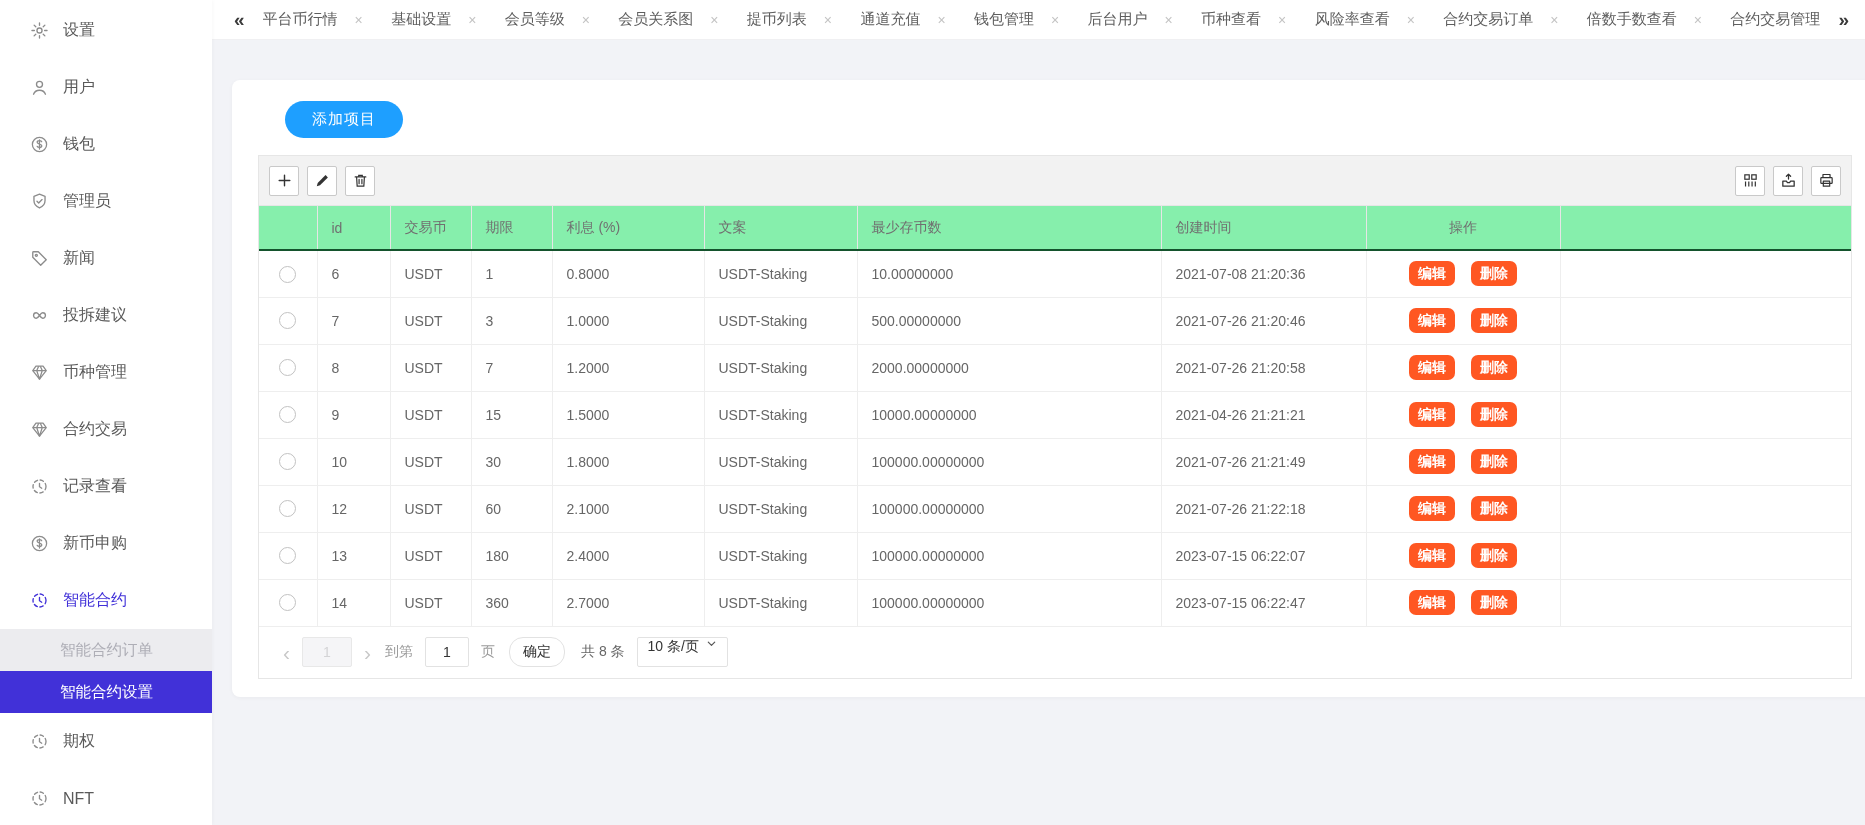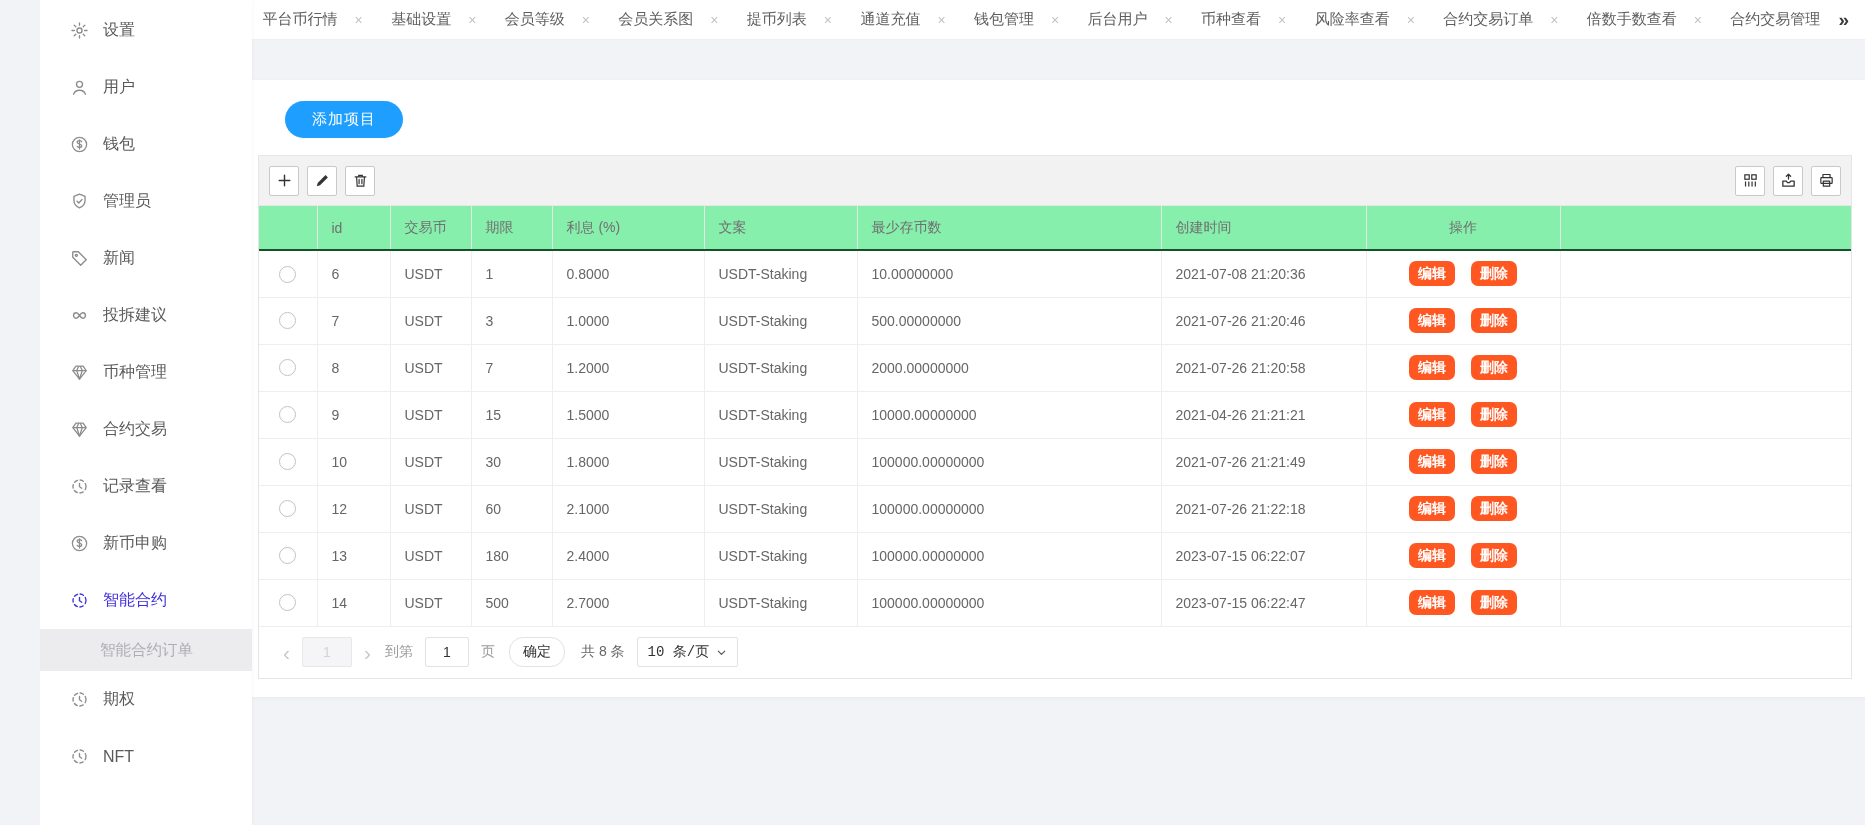--- a/index.html
+++ b/index.html
@@ -1,21 +1,21 @@
 <!DOCTYPE html>
 <html><head>
 <meta charset="utf-8">
 <style>
   * { margin:0; padding:0; box-sizing:border-box; }
   html,body { width:1865px; height:825px; overflow:hidden;
     font-family:"Liberation Sans","DejaVu Sans",sans-serif; background:#f2f3f7; }
 
   
   .sidebar { position:absolute; left:0; top:0; width:212px; height:825px;
-    background:#fff; box-shadow:1px 0 4px rgba(0,0,0,.03); z-index:5; padding-top:2px;margin-left:40px; }
+    background:#fff; box-shadow:1px 0 4px rgba(0,0,0,.03); z-index:5; padding-top:2px; }
   .side-item { height:57px; display:flex; align-items:center; padding-left:30px;
     color:#5a5a5a; font-size:16px; cursor:pointer; }
   .side-item .s-ico { width:19px; height:19px; margin-right:14px; color:#8c8c8c; flex:0 0 19px; }
   .side-item.active { color:#4131d8; }
   .side-item.active .s-ico { color:#4131d8; }
   .side-item.sub { height:42px; padding-left:60px; font-size:15.5px;
     background:#ececef; color:#aeaeb6; }
   .side-item.sub.selected { background:#4131d8; color:#fff; }
 
   
@@ -71,21 +71,21 @@
   .pg-cur { width:50px; height:30px; background:#f5f5f7; border:1px solid #e8e8e8;
     border-radius:2px; color:#d4d4d6; display:flex; align-items:center; justify-content:center;
     margin:0 4px; }
   .pg-label { margin:0 6px; color:#9a9a9a; }
   .pg-input { width:44px; height:30px; border:1px solid #e2e2e2; border-radius:2px;
     text-align:center; font-size:14px; color:#333; margin:0 6px; outline:none; }
   .pg-confirm { height:30px; padding:0 13px; background:#fff; border:1px solid #e2e2e2;
     border-radius:14px; font-size:14px; color:#333; cursor:pointer; margin:0 8px; }
   .pg-total { color:#666; margin:0 8px; }
   .pg-size { height:30px; border:1px solid #e2e2e2; border-radius:2px; background:#fff;
-    display:flex; align-items:center; padding:0 10px; color:#333; cursor:pointer; margin-left:4px;font-family:Liberation Mono, monospace; }
+    display:flex; align-items:flex-start; padding:0 10px; color:#333; cursor:pointer; margin-left:4px; }
   .pg-size svg { width:11px; height:11px; margin-left:7px; color:#555; }
 
   .defs { position:absolute; width:0; height:0; overflow:hidden; }
 </style>
 </head>
 <body>
 
 <svg class="defs" xmlns="http://www.w3.org/2000/svg">
   <defs>
     <symbol id="gear-icon" viewBox="0 0 24 24" fill="none" stroke="currentColor" stroke-width="1.7" stroke-linecap="round">
@@ -225,20 +225,24 @@
         <use href="#history-icon"></use>
       </svg>
       <span class="side-label">智能合约</span>
     </div>
 
     <div class="side-item sub">
 
       <span class="side-label">智能合约订单</span>
     </div>
 
+    <div class="side-item sub selected">
+
+      <span class="side-label">智能合约设置</span>
+    </div>
 
     <div class="side-item">
       <svg class="s-ico">
         <use href="#history-icon"></use>
       </svg>
       <span class="side-label">期权</span>
     </div>
 
     <div class="side-item">
       <svg class="s-ico">
@@ -508,21 +512,21 @@
                 <button class="act-btn">编辑</button>
                 <button class="act-btn">删除</button>
               </td>
               <td></td>
             </tr>
 
             <tr class="grid-row">
               <td class="c-radio"><span class="radio"></span></td>
               <td>14</td>
               <td>USDT</td>
-              <td>500</td>
+              <td>360</td>
               <td>2.7000</td>
               <td>USDT-Staking</td>
               <td>100000.00000000</td>
               <td>2023-07-15 06:22:47</td>
               <td class="c-op">
                 <button class="act-btn">编辑</button>
                 <button class="act-btn">删除</button>
               </td>
               <td></td>
             </tr>

